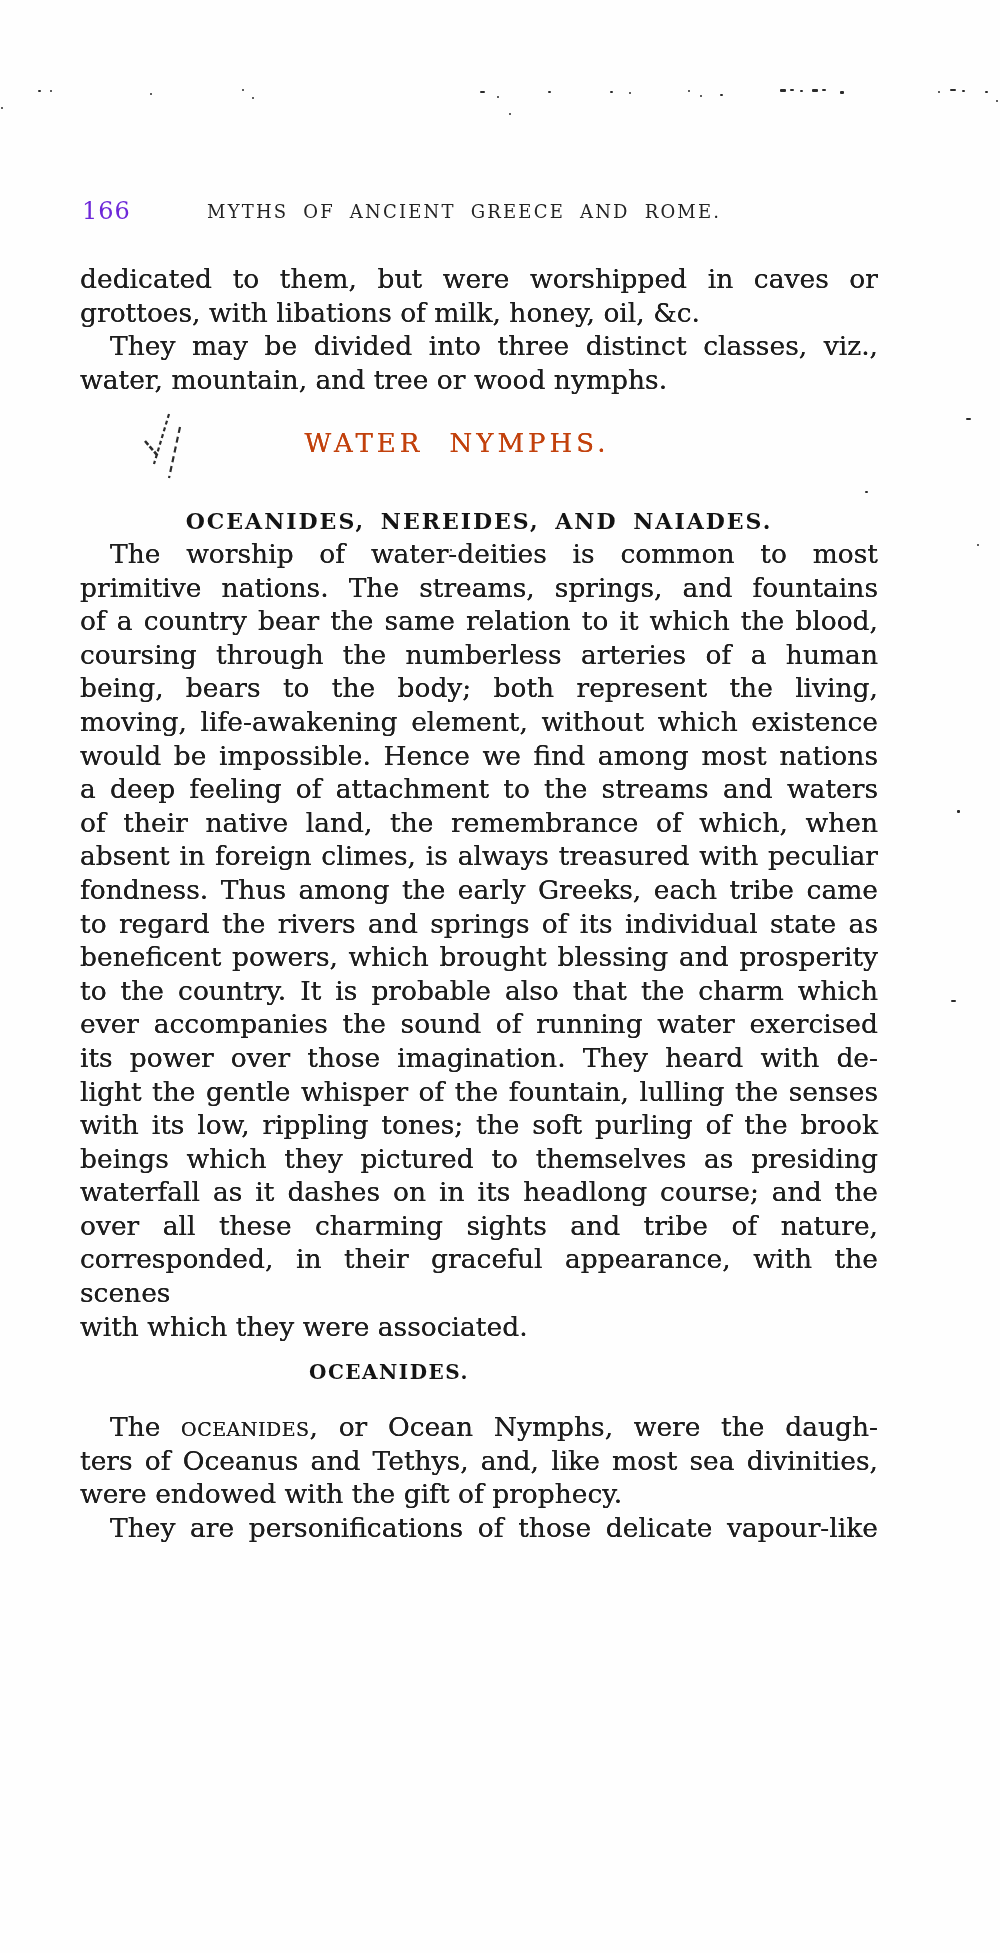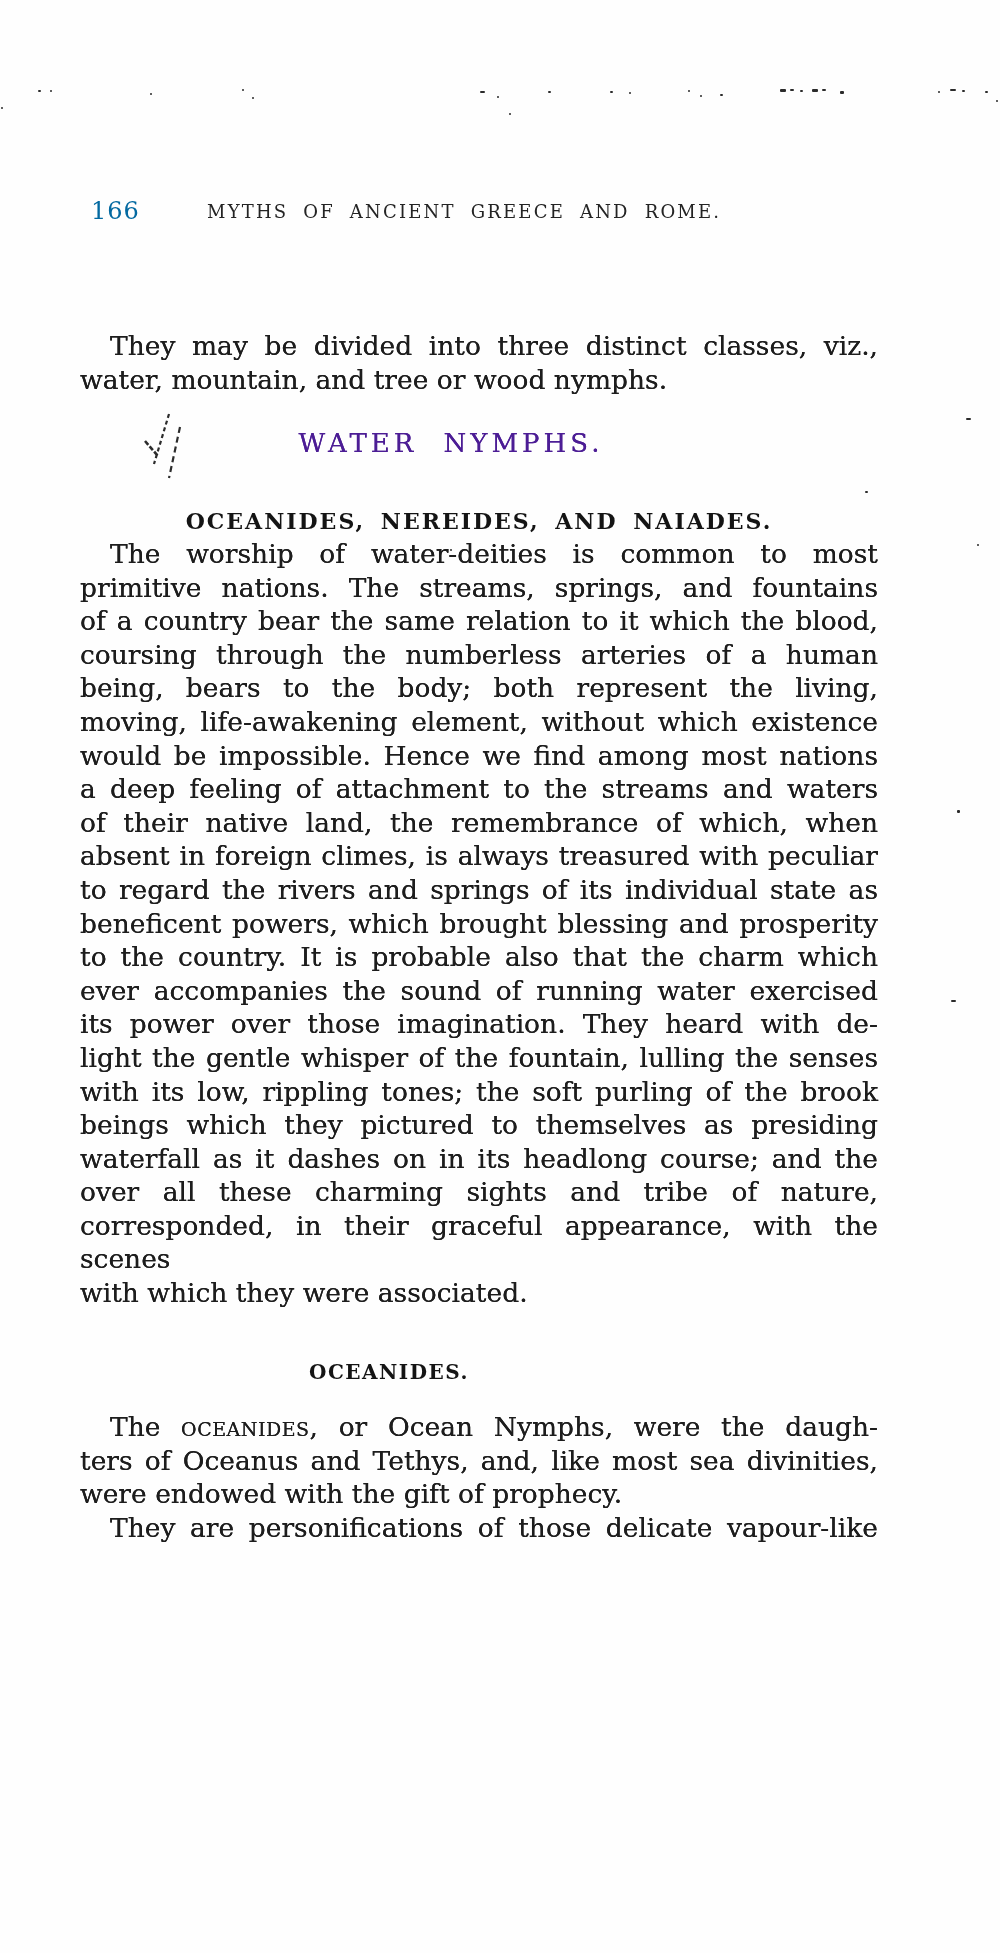--- a/index.html
+++ b/index.html
@@ -7,44 +7,44 @@
     position:relative;
     width:1000px;height:1953px;
     background:#fefefe;
     overflow:hidden;
     font-family:"DejaVu Serif","Liberation Serif",serif;
     color:#1d1d1d;
   }
   
   .header{position:absolute;top:197px;left:0;width:1000px;height:30px;}
   .pagenum{
-    position:absolute;left:91px;top:0;
-    font-size:24px;letter-spacing:1px;color:#0369a1;
+    position:absolute;left:82px;top:0;
+    font-size:24px;letter-spacing:1px;color:#6d28d9;
   }
   .runhead{
     position:absolute;left:207px;top:4px;
     font-size:18px;letter-spacing:2.2px;word-spacing:7px;
     color:#242424;white-space:nowrap;
   }
   
   .block{position:absolute;left:80px;width:798px;}
   .tline{
     font-size:26.5px;line-height:33.6px;
     text-align:justify;text-align-last:justify;
     white-space:normal;color:#1d1d1d;
     text-shadow:0 0 0.4px currentColor;
   }
   .tline.indent{padding-left:30px;}
   .tline.lastline{text-align-last:left;}
   .sc{font-variant:small-caps;text-transform:lowercase;letter-spacing:0.5px;}
   
   .h-water{
-    position:absolute;top:428px;left:52px;width:798px;
+    position:absolute;top:428px;left:58px;width:798px;
     text-align:center;font-size:26px;letter-spacing:4px;word-spacing:14px;
-    color:#4c1d95;text-shadow:0 0 0.4px currentColor;
+    color:#c2410c;text-shadow:0 0 0.4px currentColor;
   }
   .h-sub{
     position:absolute;top:508px;left:80px;width:798px;
     text-align:center;font-size:22px;font-weight:bold;
     letter-spacing:2px;word-spacing:6px;color:#141414;
   }
   .h-oce{
     position:absolute;top:1360px;left:-10px;width:798px;
     text-align:center;font-size:20px;font-weight:bold;
     letter-spacing:1.5px;word-spacing:4px;color:#141414;
@@ -56,20 +56,24 @@
 </head>
 <body>
 
 <div class="page">
 
   <div class="header">
     <span class="pagenum">166</span>
     <span class="runhead">MYTHS OF ANCIENT GREECE AND ROME.</span>
   </div>
 
+  <div class="block" style="top:262px">
+      <div class="tline">dedicated to them, but were worshipped in caves or</div>
+      <div class="tline lastline">grottoes, with libations of milk, honey, oil, &amp;c.</div>
+    </div>
   <div class="block" style="top:329px">
       <div class="tline indent">They may be divided into three distinct classes, viz.,</div>
       <div class="tline lastline">water, mountain, and tree or wood nymphs.</div>
     </div>
 
   <svg class="mark" width="50" height="80" viewBox="0 0 50 80">
     <path d="M5,33 L18,48" stroke="#2c2c2c" stroke-width="2.6" stroke-dasharray="5 2" fill="none"></path>
     <path d="M29,6 L14,56" stroke="#2c2c2c" stroke-width="2.2" stroke-dasharray="4 3" fill="none"></path>
     <path d="M40,19 L29,70" stroke="#2c2c2c" stroke-width="2.2" stroke-dasharray="6 4" fill="none"></path>
   </svg>
@@ -81,20 +85,21 @@
       <div class="tline indent">The worship of water-deities is common to most</div>
       <div class="tline">primitive nations. The streams, springs, and fountains</div>
       <div class="tline">of a country bear the same relation to it which the blood,</div>
       <div class="tline">coursing through the numberless arteries of a human</div>
       <div class="tline">being, bears to the body; both represent the living,</div>
       <div class="tline">moving, life-awakening element, without which existence</div>
       <div class="tline">would be impossible. Hence we find among most nations</div>
       <div class="tline">a deep feeling of attachment to the streams and waters</div>
       <div class="tline">of their native land, the remembrance of which, when</div>
       <div class="tline">absent in foreign climes, is always treasured with peculiar</div>
+      <div class="tline">fondness. Thus among the early Greeks, each tribe came</div>
       <div class="tline">to regard the rivers and springs of its individual state as</div>
       <div class="tline">beneficent powers, which brought blessing and prosperity</div>
       <div class="tline">to the country. It is probable also that the charm which</div>
       <div class="tline">ever accompanies the sound of running water exercised</div>
       <div class="tline">its power over those imagination. They heard with de-</div>
       <div class="tline">light the gentle whisper of the fountain, lulling the senses</div>
       <div class="tline">with its low, rippling tones; the soft purling of the brook</div>
       <div class="tline">beings which they pictured to themselves as presiding</div>
       <div class="tline">waterfall as it dashes on in its headlong course; and the</div>
       <div class="tline">over all these charming sights and tribe of nature,</div>

